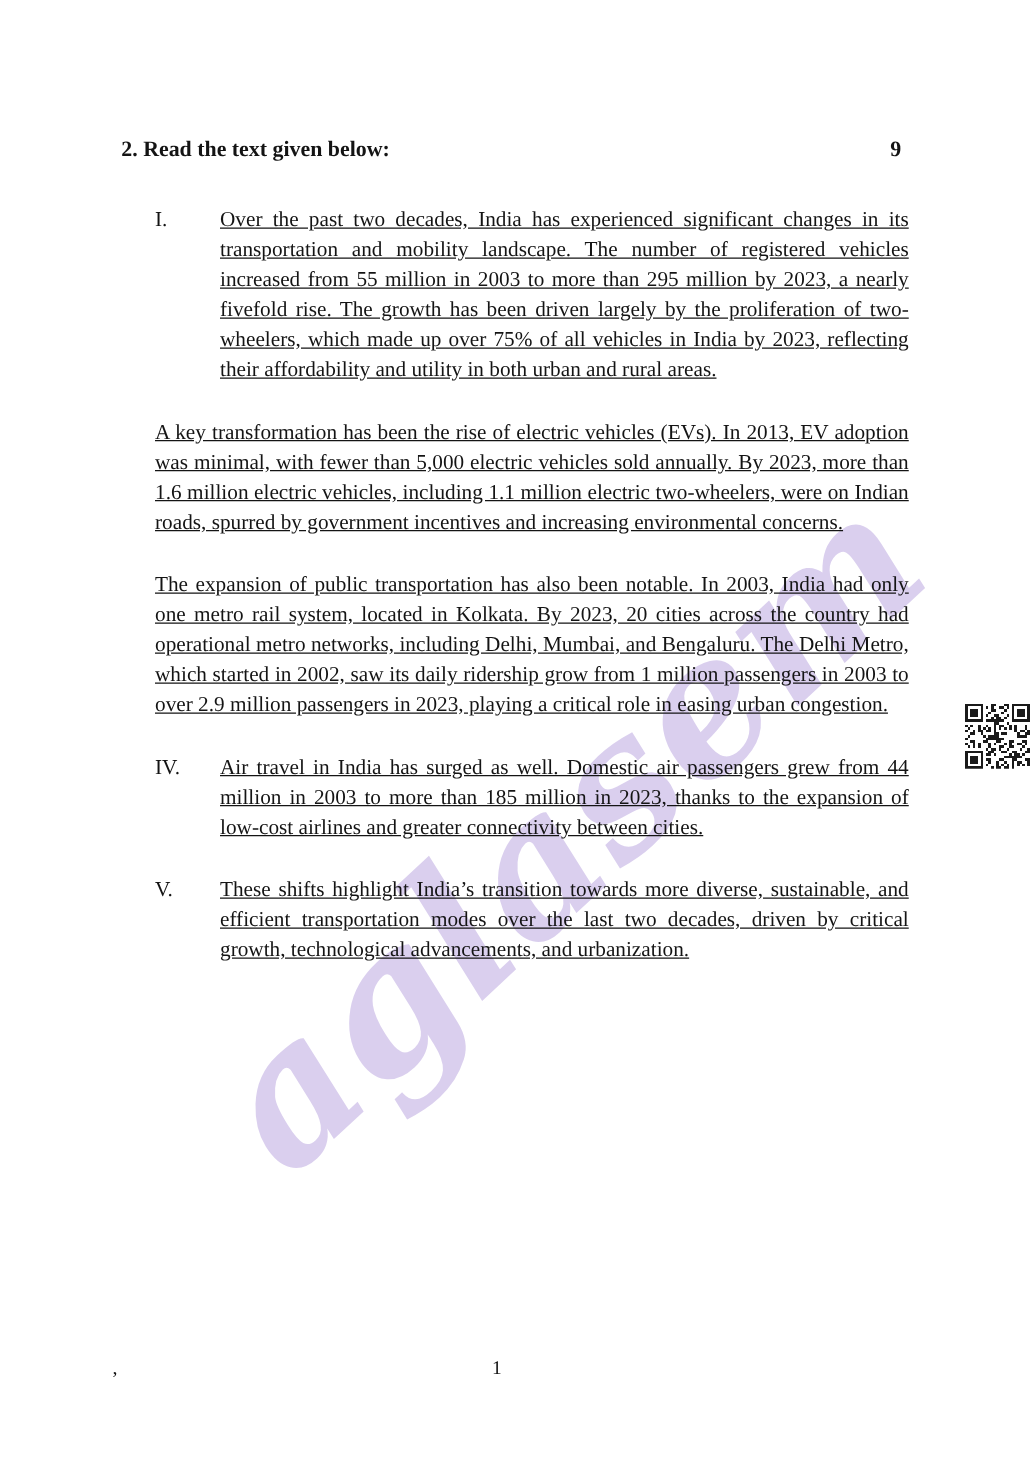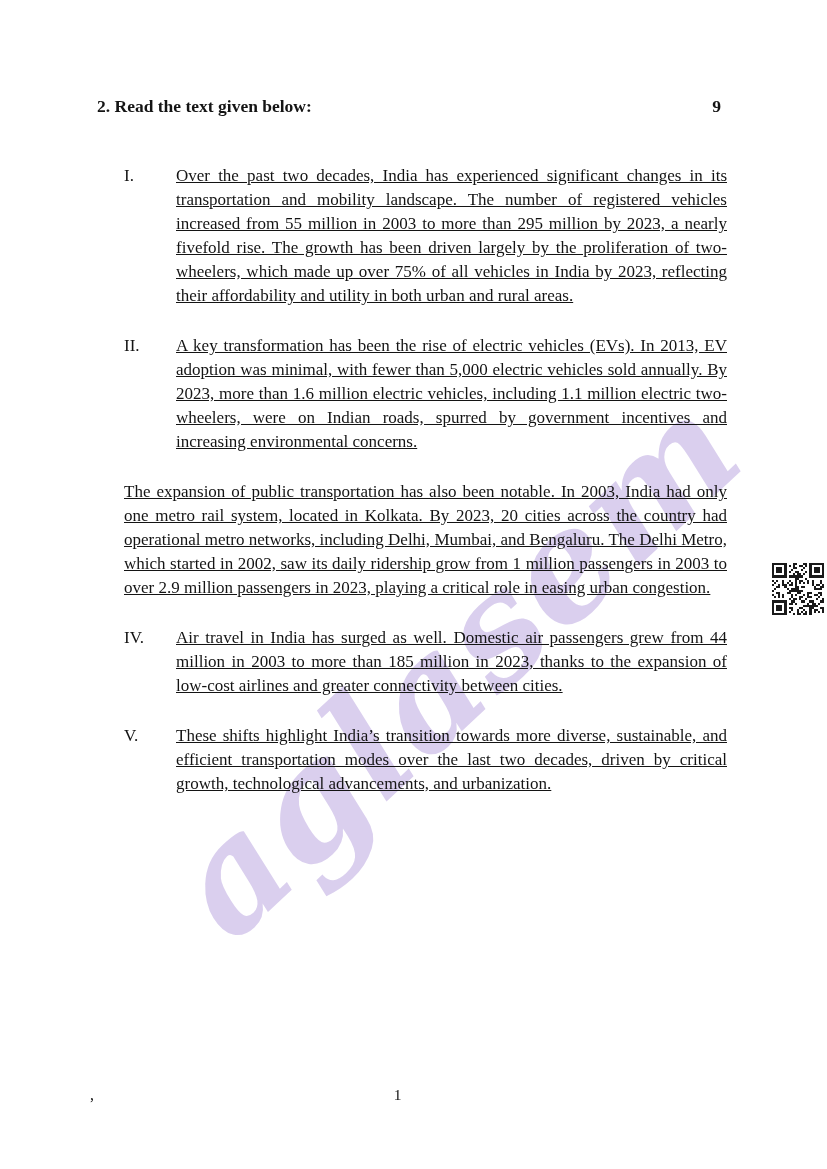--- a/index.html
+++ b/index.html
@@ -2,21 +2,21 @@
 <html><head>
 <meta charset="utf-8">
 <style>
   html,body{margin:0;padding:0;}
   body{
     width:827px;height:1169px;background:#ffffff;position:relative;
     font-family:"Liberation Serif",serif;color:#141414;overflow:hidden;
   }
   .page{position:absolute;inset:0;}
   .header{
-    position:absolute;left:97px;top:95px;width:624px;
+    position:absolute;left:97px;top:108px;width:624px;
     display:flex;justify-content:space-between;align-items:flex-start;
     font-weight:700;font-size:17.5px;line-height:22px;z-index:2;
   }
   .passage{position:absolute;left:124px;top:164px;width:603px;z-index:1;}
   .passage-item{display:flex;margin-bottom:26px;font-size:17px;line-height:24px;}
   .passage-item .numeral{flex:0 0 52px;width:52px;}
   .passage-item .ptext{flex:1;text-align:justify;text-decoration:underline;}
   .watermark{
     position:absolute;left:105px;top:540px;width:700px;height:250px;
     display:flex;align-items:center;justify-content:center;
@@ -45,21 +45,20 @@
     <span>2. Read the text given below:</span>
     <span>9</span>
   </div>
 
   <div class="passage">
     <div class="passage-item">
       <span class="numeral">I.</span>
       <span class="ptext">Over the past two decades, India has experienced significant changes in its transportation and mobility landscape. The number of registered vehicles increased from 55 million in 2003 to more than 295 million by 2023, a nearly fivefold rise. The growth has been driven largely by the proliferation of two-wheelers, which made up over 75% of all vehicles in India by 2023, reflecting their affordability and utility in both urban and rural areas.</span>
     </div>
     <div class="passage-item">
-      <span class="numeral">II.</span>
       <span class="ptext">A key transformation has been the rise of electric vehicles (EVs). In 2013, EV adoption was minimal, with fewer than 5,000 electric vehicles sold annually. By 2023, more than 1.6 million electric vehicles, including 1.1 million electric two-wheelers, were on Indian roads, spurred by government incentives and increasing environmental concerns.</span>
     </div>
     <div class="passage-item">
       <span class="ptext">The expansion of public transportation has also been notable. In 2003, India had only one metro rail system, located in Kolkata. By 2023, 20 cities across the country had operational metro networks, including Delhi, Mumbai, and Bengaluru. The Delhi Metro, which started in 2002, saw its daily ridership grow from 1 million passengers in 2003 to over 2.9 million passengers in 2023, playing a critical role in easing urban congestion.</span>
     </div>
     <div class="passage-item">
       <span class="numeral">IV.</span>
       <span class="ptext">Air travel in India has surged as well. Domestic air passengers grew from 44 million in 2003 to more than 185 million in 2023, thanks to the expansion of low-cost airlines and greater connectivity between cities.</span>
     </div>
     <div class="passage-item">

